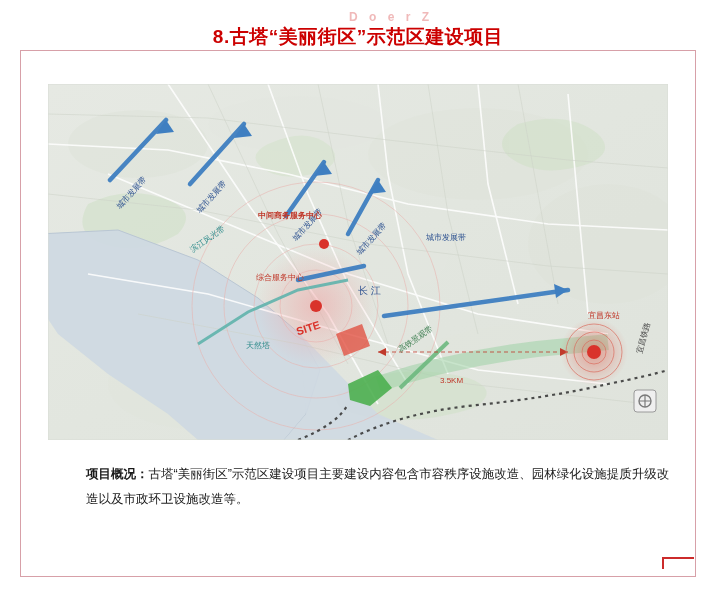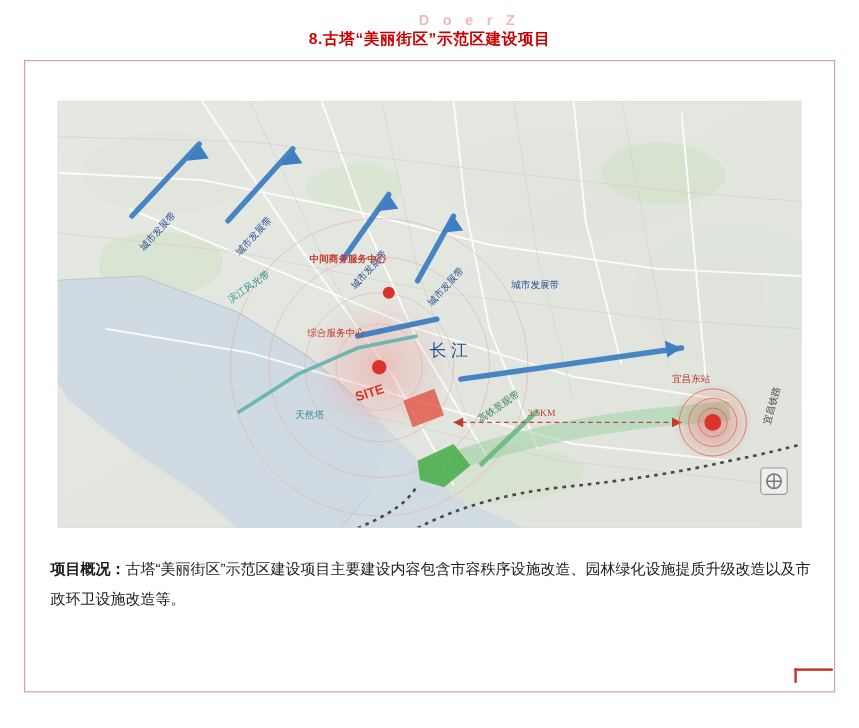--- a/index.html
+++ b/index.html
@@ -38,21 +38,21 @@
     padding-left: 33px;
   }
 
   
   .title {
     position: absolute;
     top: 24px;
     left: 0;
     width: 716px;
     text-align: center;
-    font-size: 13px;
+    font-size: 19px;
     font-weight: bold;
     color: #cc0000;
     font-family: "Liberation Sans", sans-serif;
     letter-spacing: 0.5px;
   }
 
   
   .card {
     position: absolute;
     left: 20px;
@@ -101,20 +101,21 @@
     width: 634px;
     font-size: 12.5px;
     color: #1a1a1a;
     line-height: 2.0;
     font-family: "Liberation Sans", sans-serif;
   }
   .body-text .row { margin-bottom: 4px; }
   .body-text b { font-weight: bold; }
   .body-text .para {
     text-indent: 0;
+    margin-left: 44px;
   }
 
   
   .corner-mark {
     position: absolute;
     right: 22px;
     bottom: 38px;
     width: 32px;
     height: 12px;
   }
@@ -151,21 +152,22 @@
     font-size: 11px;
     font-weight: bold;
     color: #d9332b;
     font-family: "Liberation Sans", sans-serif;
     transform: rotate(-18deg);
   }
   .dist-label {
     position: absolute;
     font-size: 8px;
     color: #c0392b;
-    font-family: Liberation Serif, serif;
+    font-family: Liberation Sans, sans-serif;
+    margin-top: 36px;
   }
   .hub-label {
     position: absolute;
     font-size: 8px;
     color: #c0392b;
     font-family: "Liberation Sans", sans-serif;
     white-space: nowrap;
   }
   .center-label {
     position: absolute;
@@ -308,28 +310,28 @@
     <div class="mlabel rot-45" style="left:66px; top:120px;">城市发展带</div>
     <div class="mlabel rot-45" style="left:146px; top:124px;">城市发展带</div>
     <div class="mlabel rot-45" style="left:242px; top:152px;">城市发展带</div>
     <div class="mlabel rot-45" style="left:306px; top:166px;">城市发展带</div>
     <div class="mlabel" style="left:378px; top:148px;">城市发展带</div>
 
     <div class="center-label" style="left:210px; top:126px;font-weight:bold;">中间商务服务中心</div>
     <div class="center-label" style="left:208px; top:188px;">综合服务中心</div>
 
     <div class="mlabel teal rot-35" style="left:140px; top:162px;">滨江风光带</div>
-    <div class="mlabel" style="left:310px; top:200px; color:#2a4f8f; font-size:14px;">长 江</div>
+    <div class="mlabel" style="left:310px; top:200px; color:#2a4f8f; font-size:10px;">长 江</div>
     <div class="mlabel teal" style="left:198px; top:256px;font-family:Liberation Mono, monospace;">天然塔</div>
 
     <div class="site-badge" style="left:248px; top:238px;">SITE</div>
 
     <div class="mlabel green rot-35" style="left:348px; top:262px;">高铁景观带</div>
 
-    <div class="hub-label" style="left:512px; top:226px;">宜昌东站</div>
+    <div class="hub-label" style="left:540px; top:226px;">宜昌东站</div>
     <div class="mlabel gray rot-v" style="left:586px; top:268px; color:#444;">宜昌铁路</div>
     <div class="dist-label" style="left:392px; top:256px;">3.5KM</div>
   </div>
 
 
   <div class="body-text">
     <div class="row para">
       <b>项目概况：</b><span>古塔“美丽街区”示范区建设项目主要建设内容包含市容秩序设施改造、园林绿化设施提质升级改造以及市政环卫设施改造等。</span>
     </div>
   </div>

